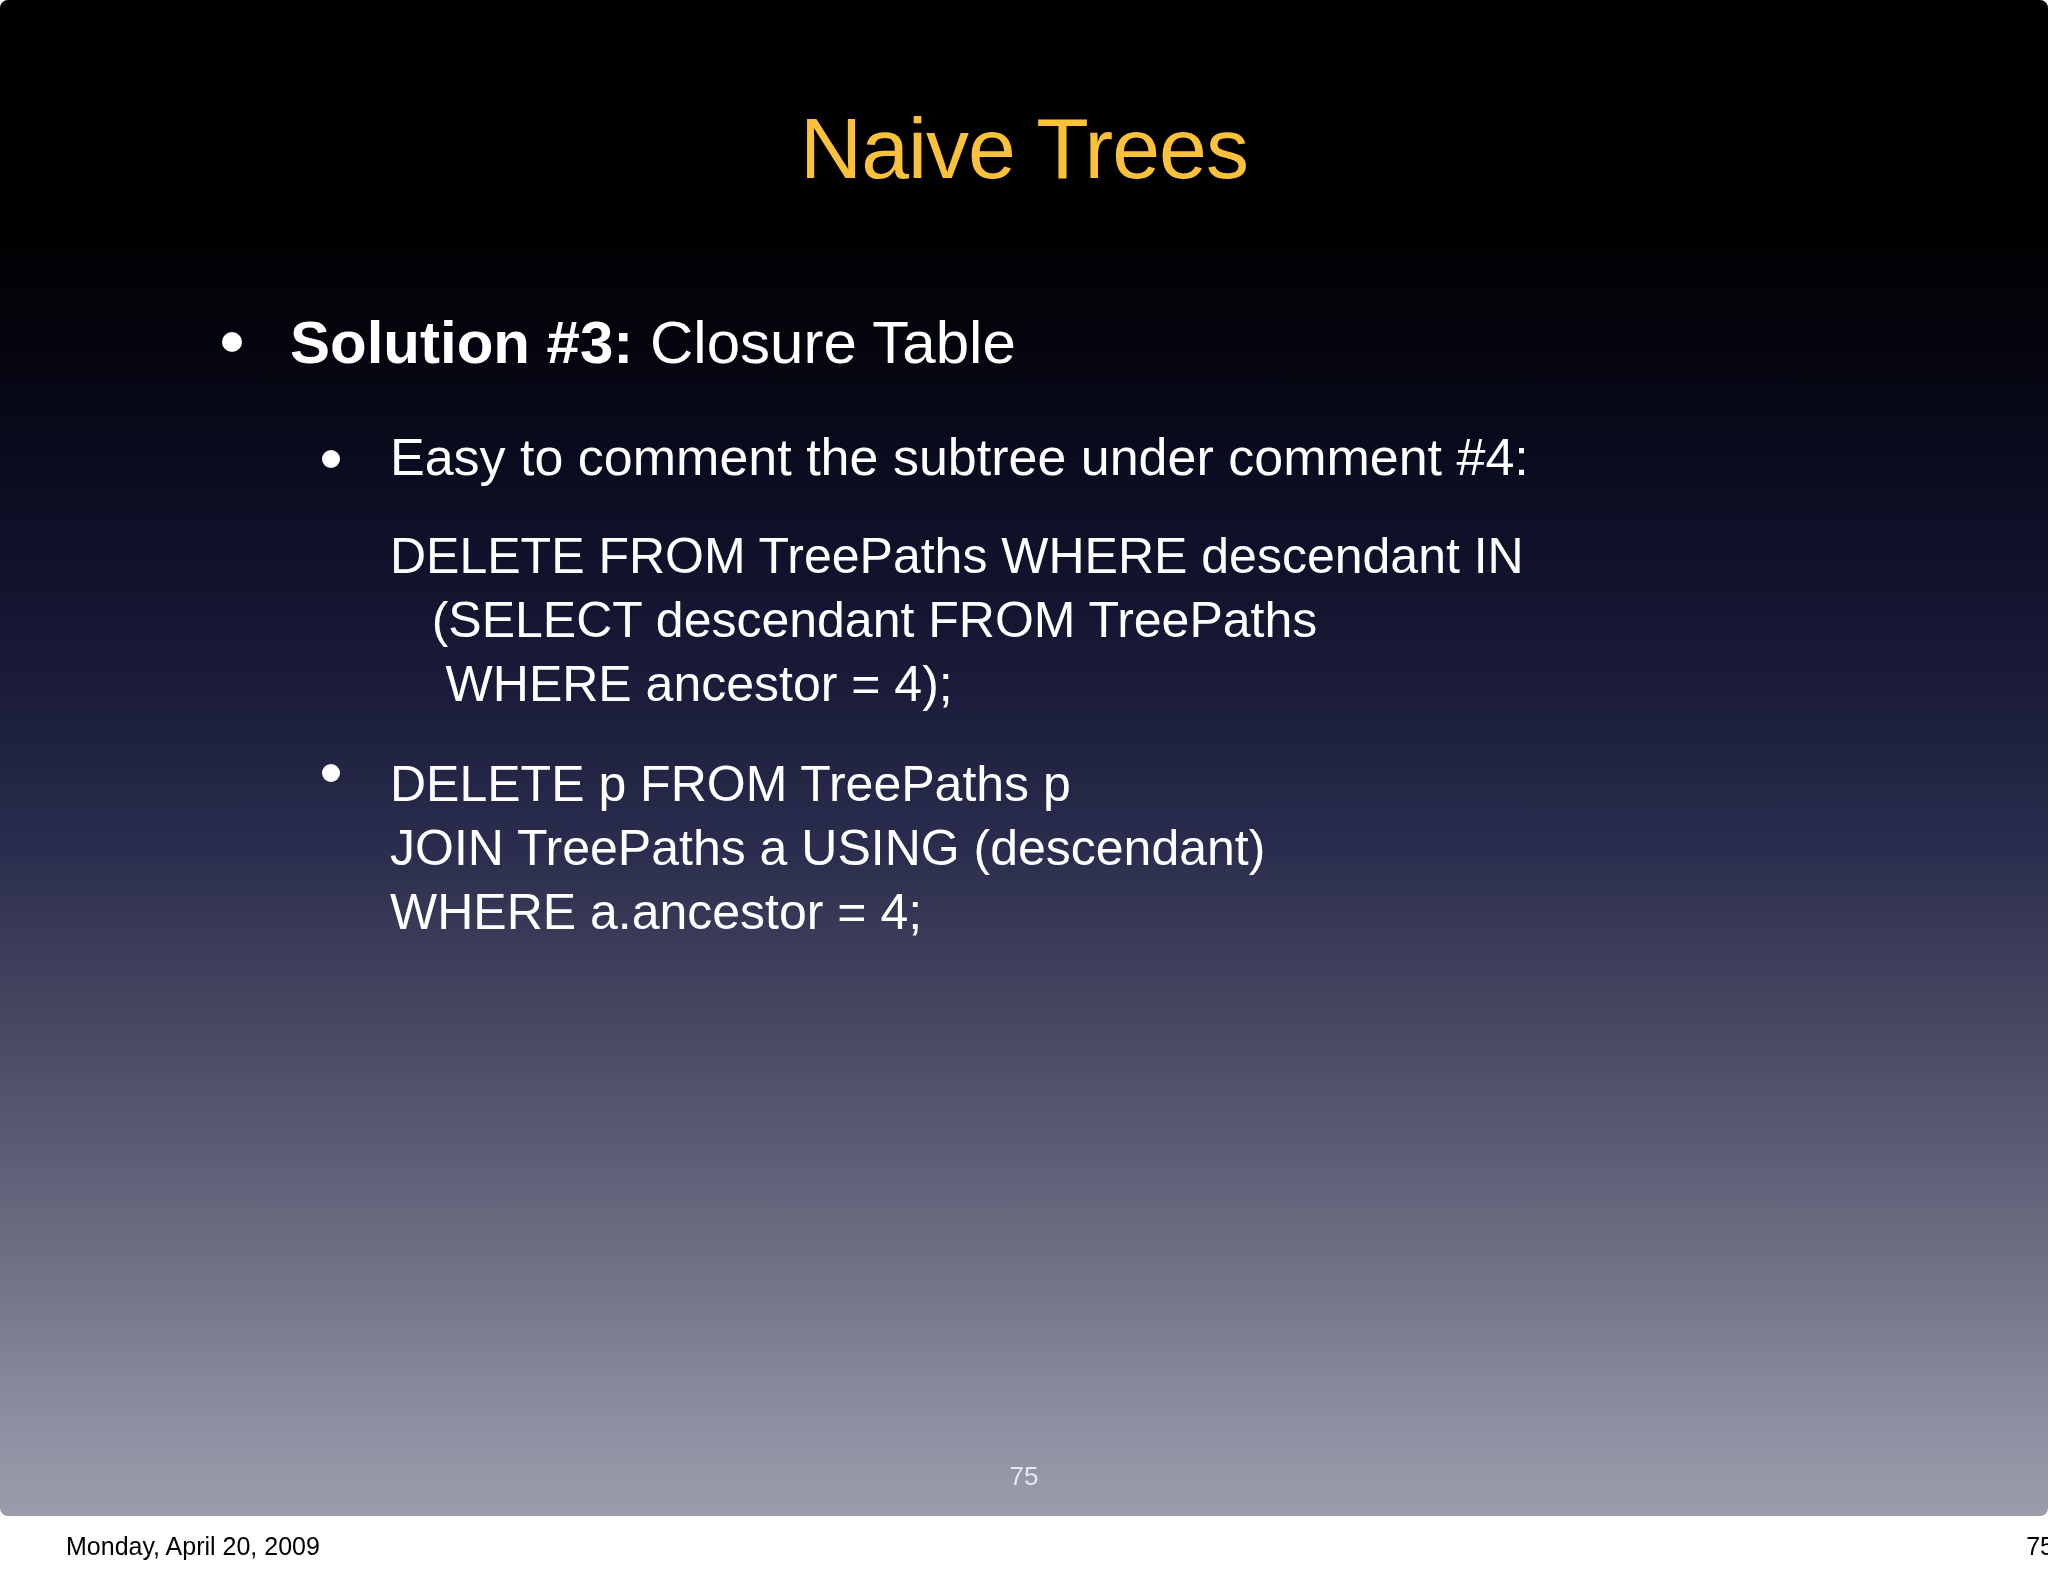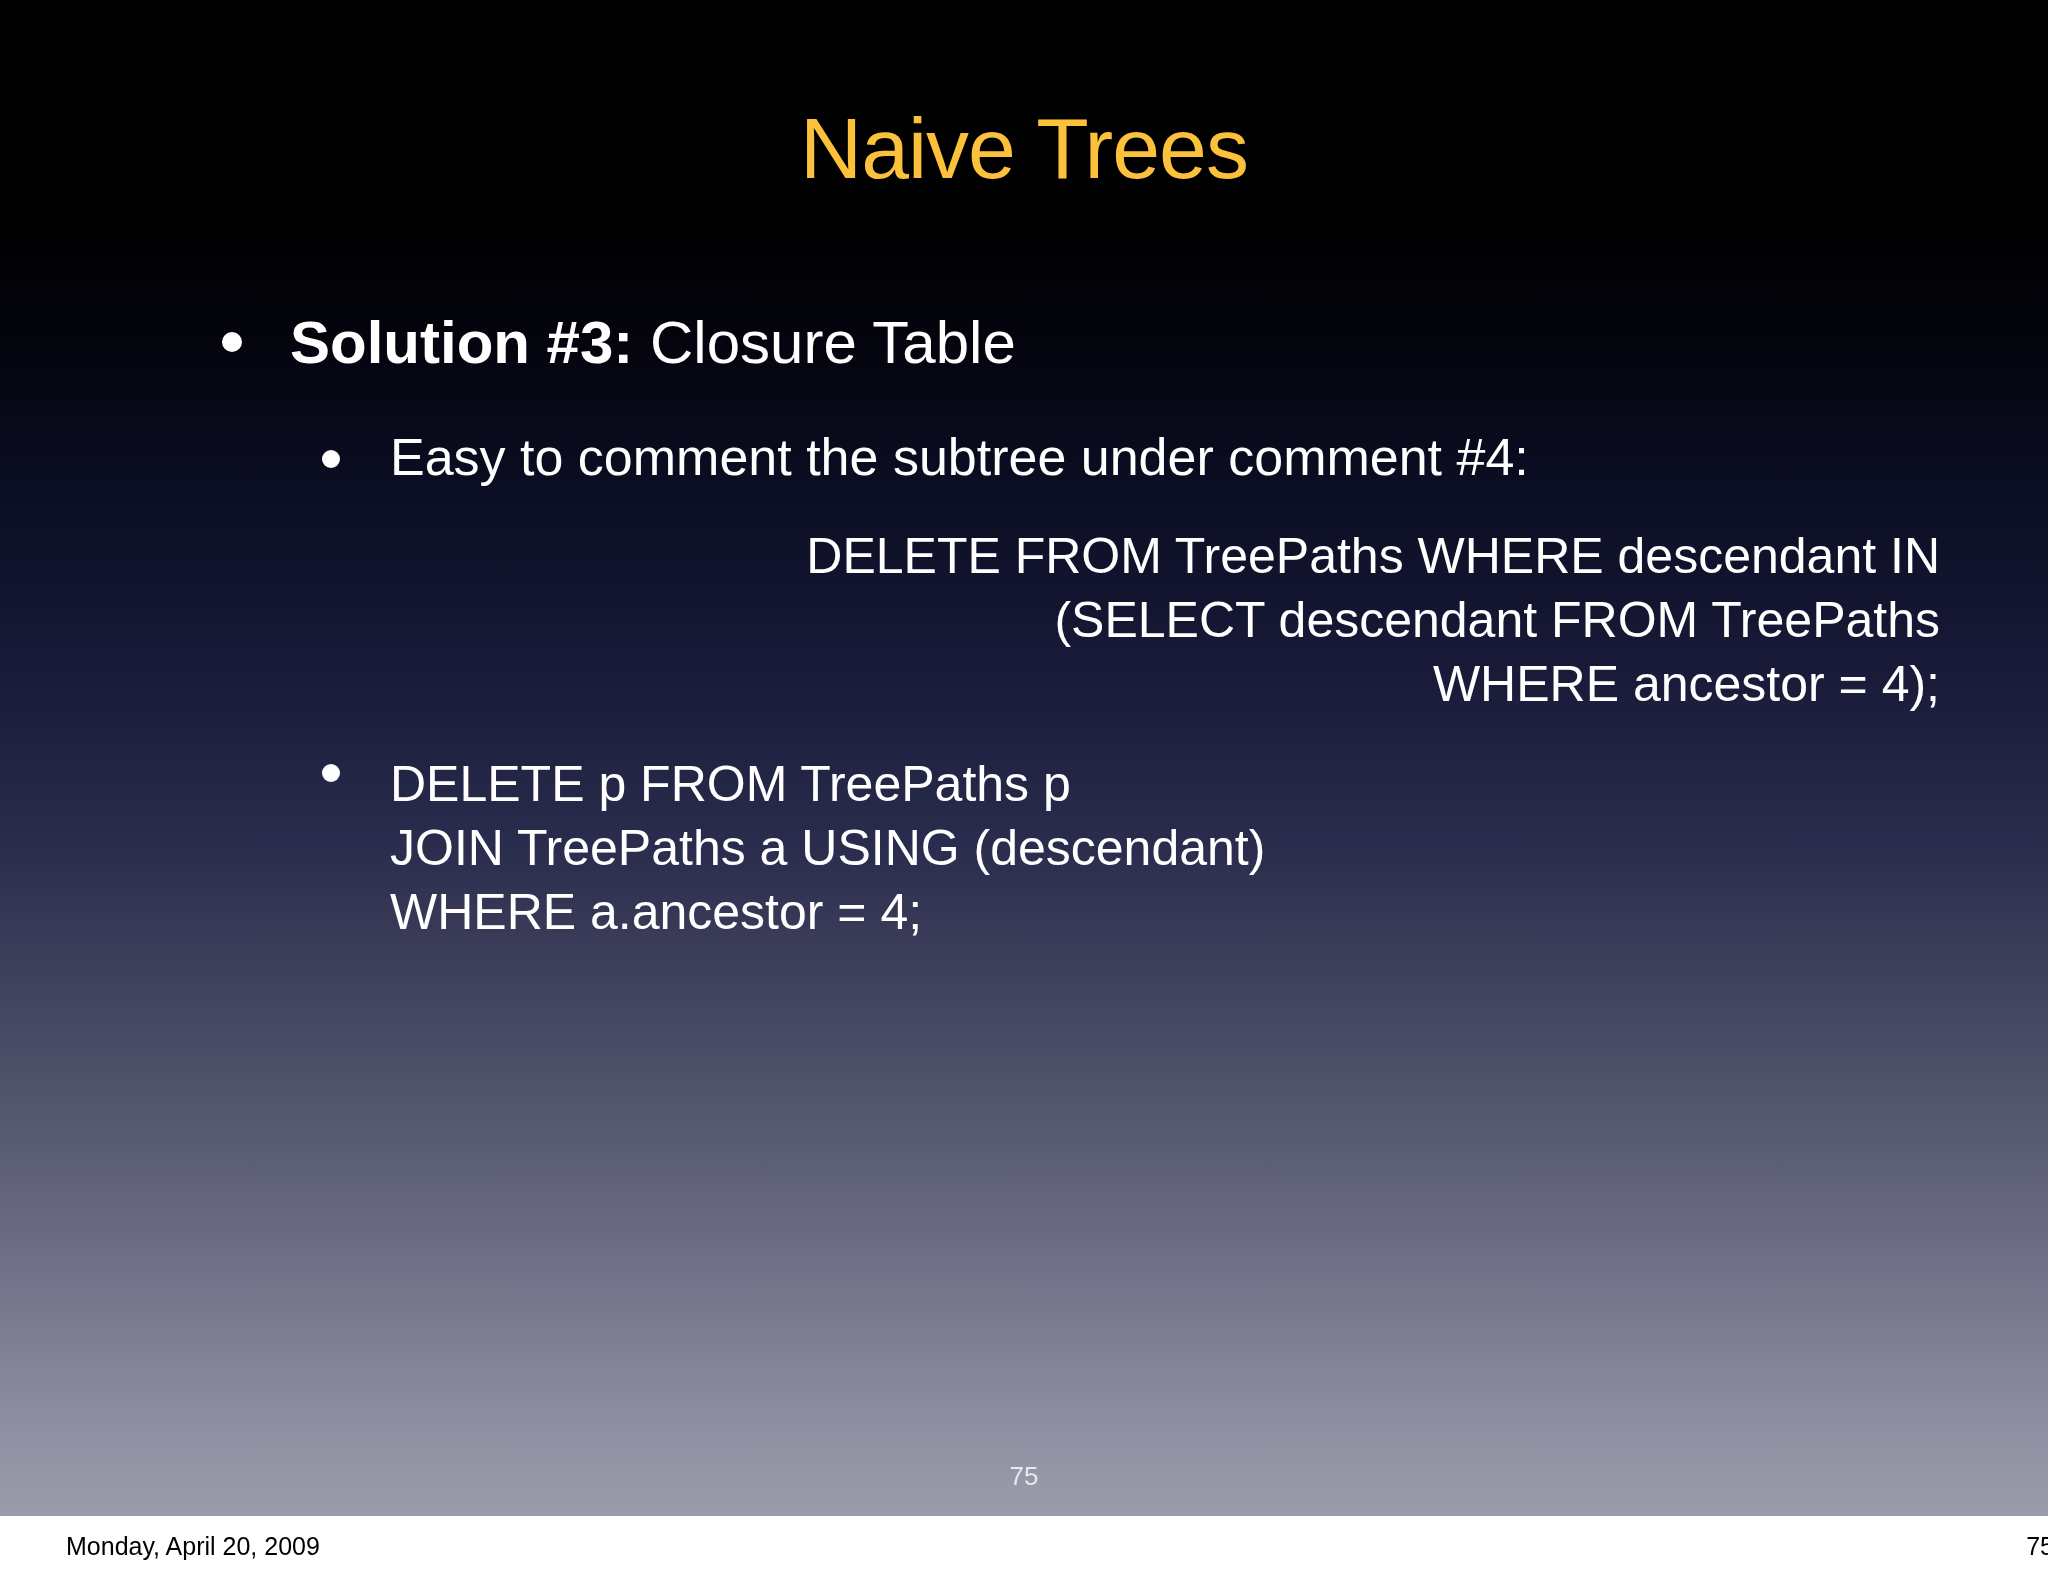--- a/index.html
+++ b/index.html
@@ -32,20 +32,21 @@
         #04040d 22%,
         #0b0d22 32%,
         #181a38 44%,
         #2b2d4e 56%,
         #43455f 66%,
         #5b5d74 76%,
         #74758a 85%,
         #8b8c9e 93%,
         #9b9cab 100%);
     overflow: hidden;
+    border-radius: 8px;
   }
   .slide-title {
     position: absolute;
     top: 105px;
     left: 0;
     width: 100%;
     text-align: center;
     color: #fcc13a;
     font-size: 86px;
     letter-spacing: -1px;
@@ -99,21 +100,20 @@
   .code-block {
     padding-left: 190px;
     font-size: 50px;
     line-height: 1.28;
     font-weight: 400;
     margin-bottom: 24px;
     white-space: pre-wrap;
   }
   .code-block.indent-hang {
     margin-bottom: 26px;
-    text-align: right;
   }
   .page-number-slide {
     position: absolute;
     left: 0;
     bottom: 24px;
     width: 100%;
     text-align: center;
     color: #e8e8ee;
     font-size: 26px;
   }

